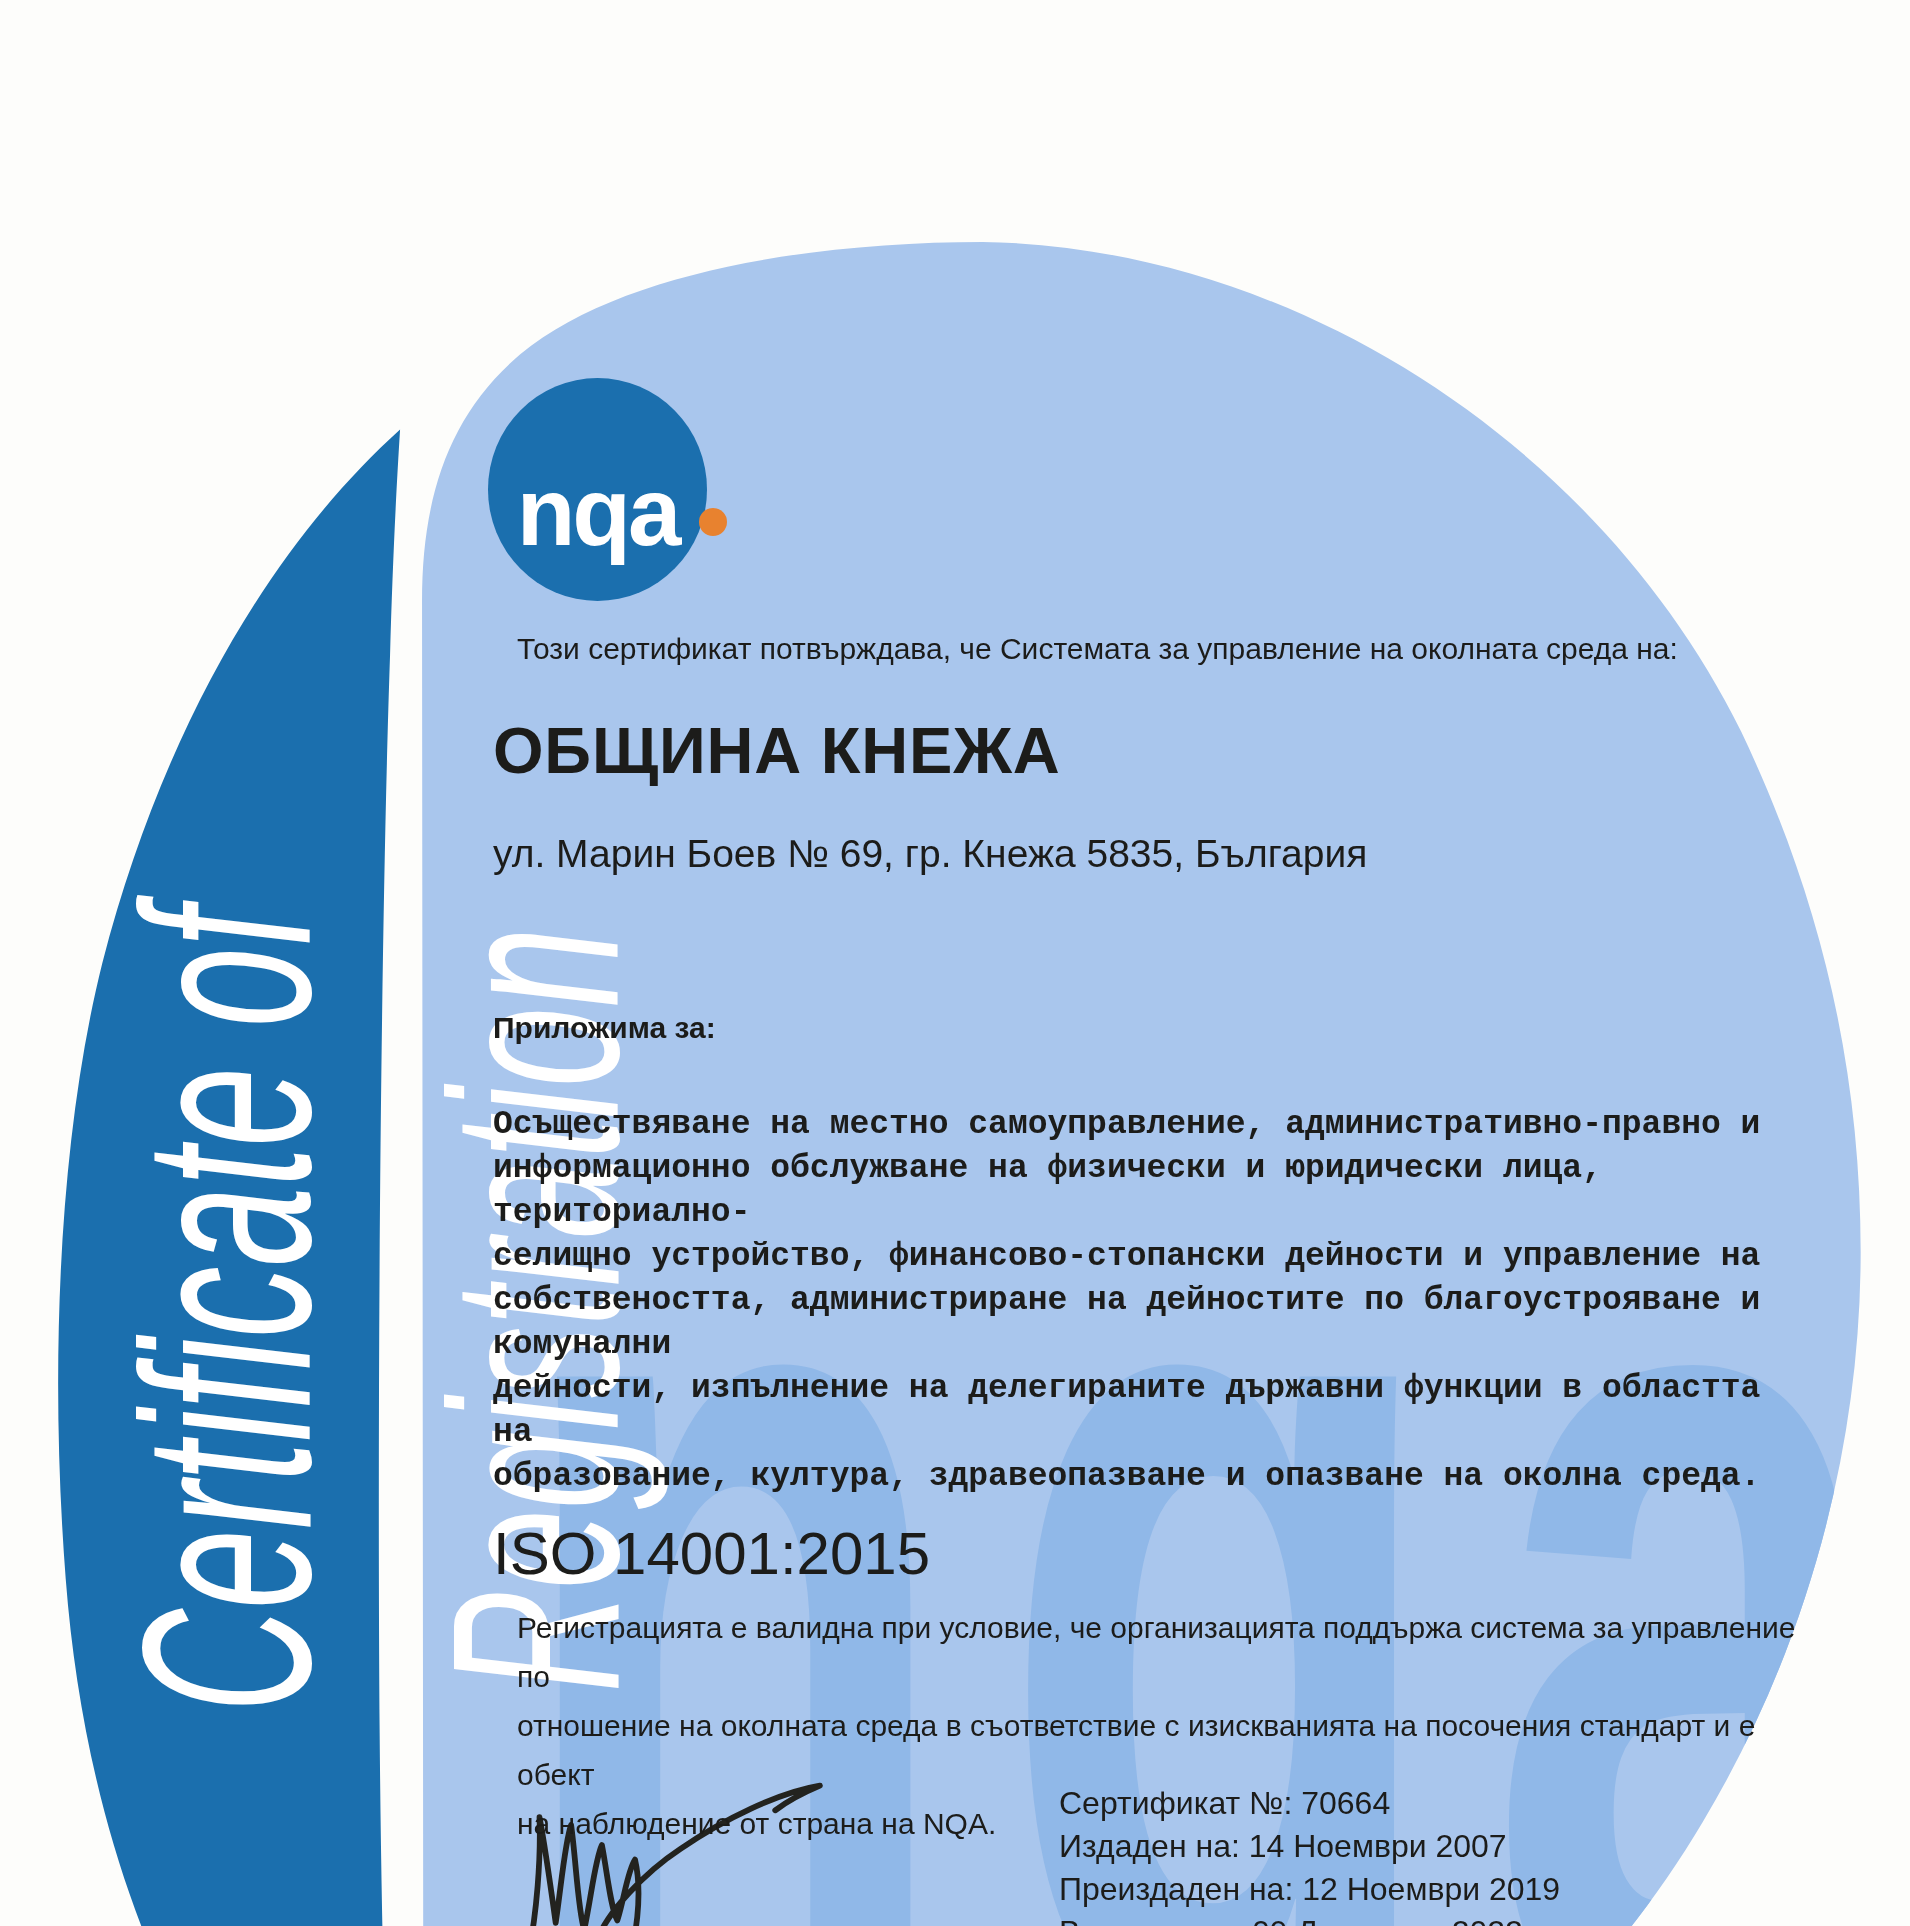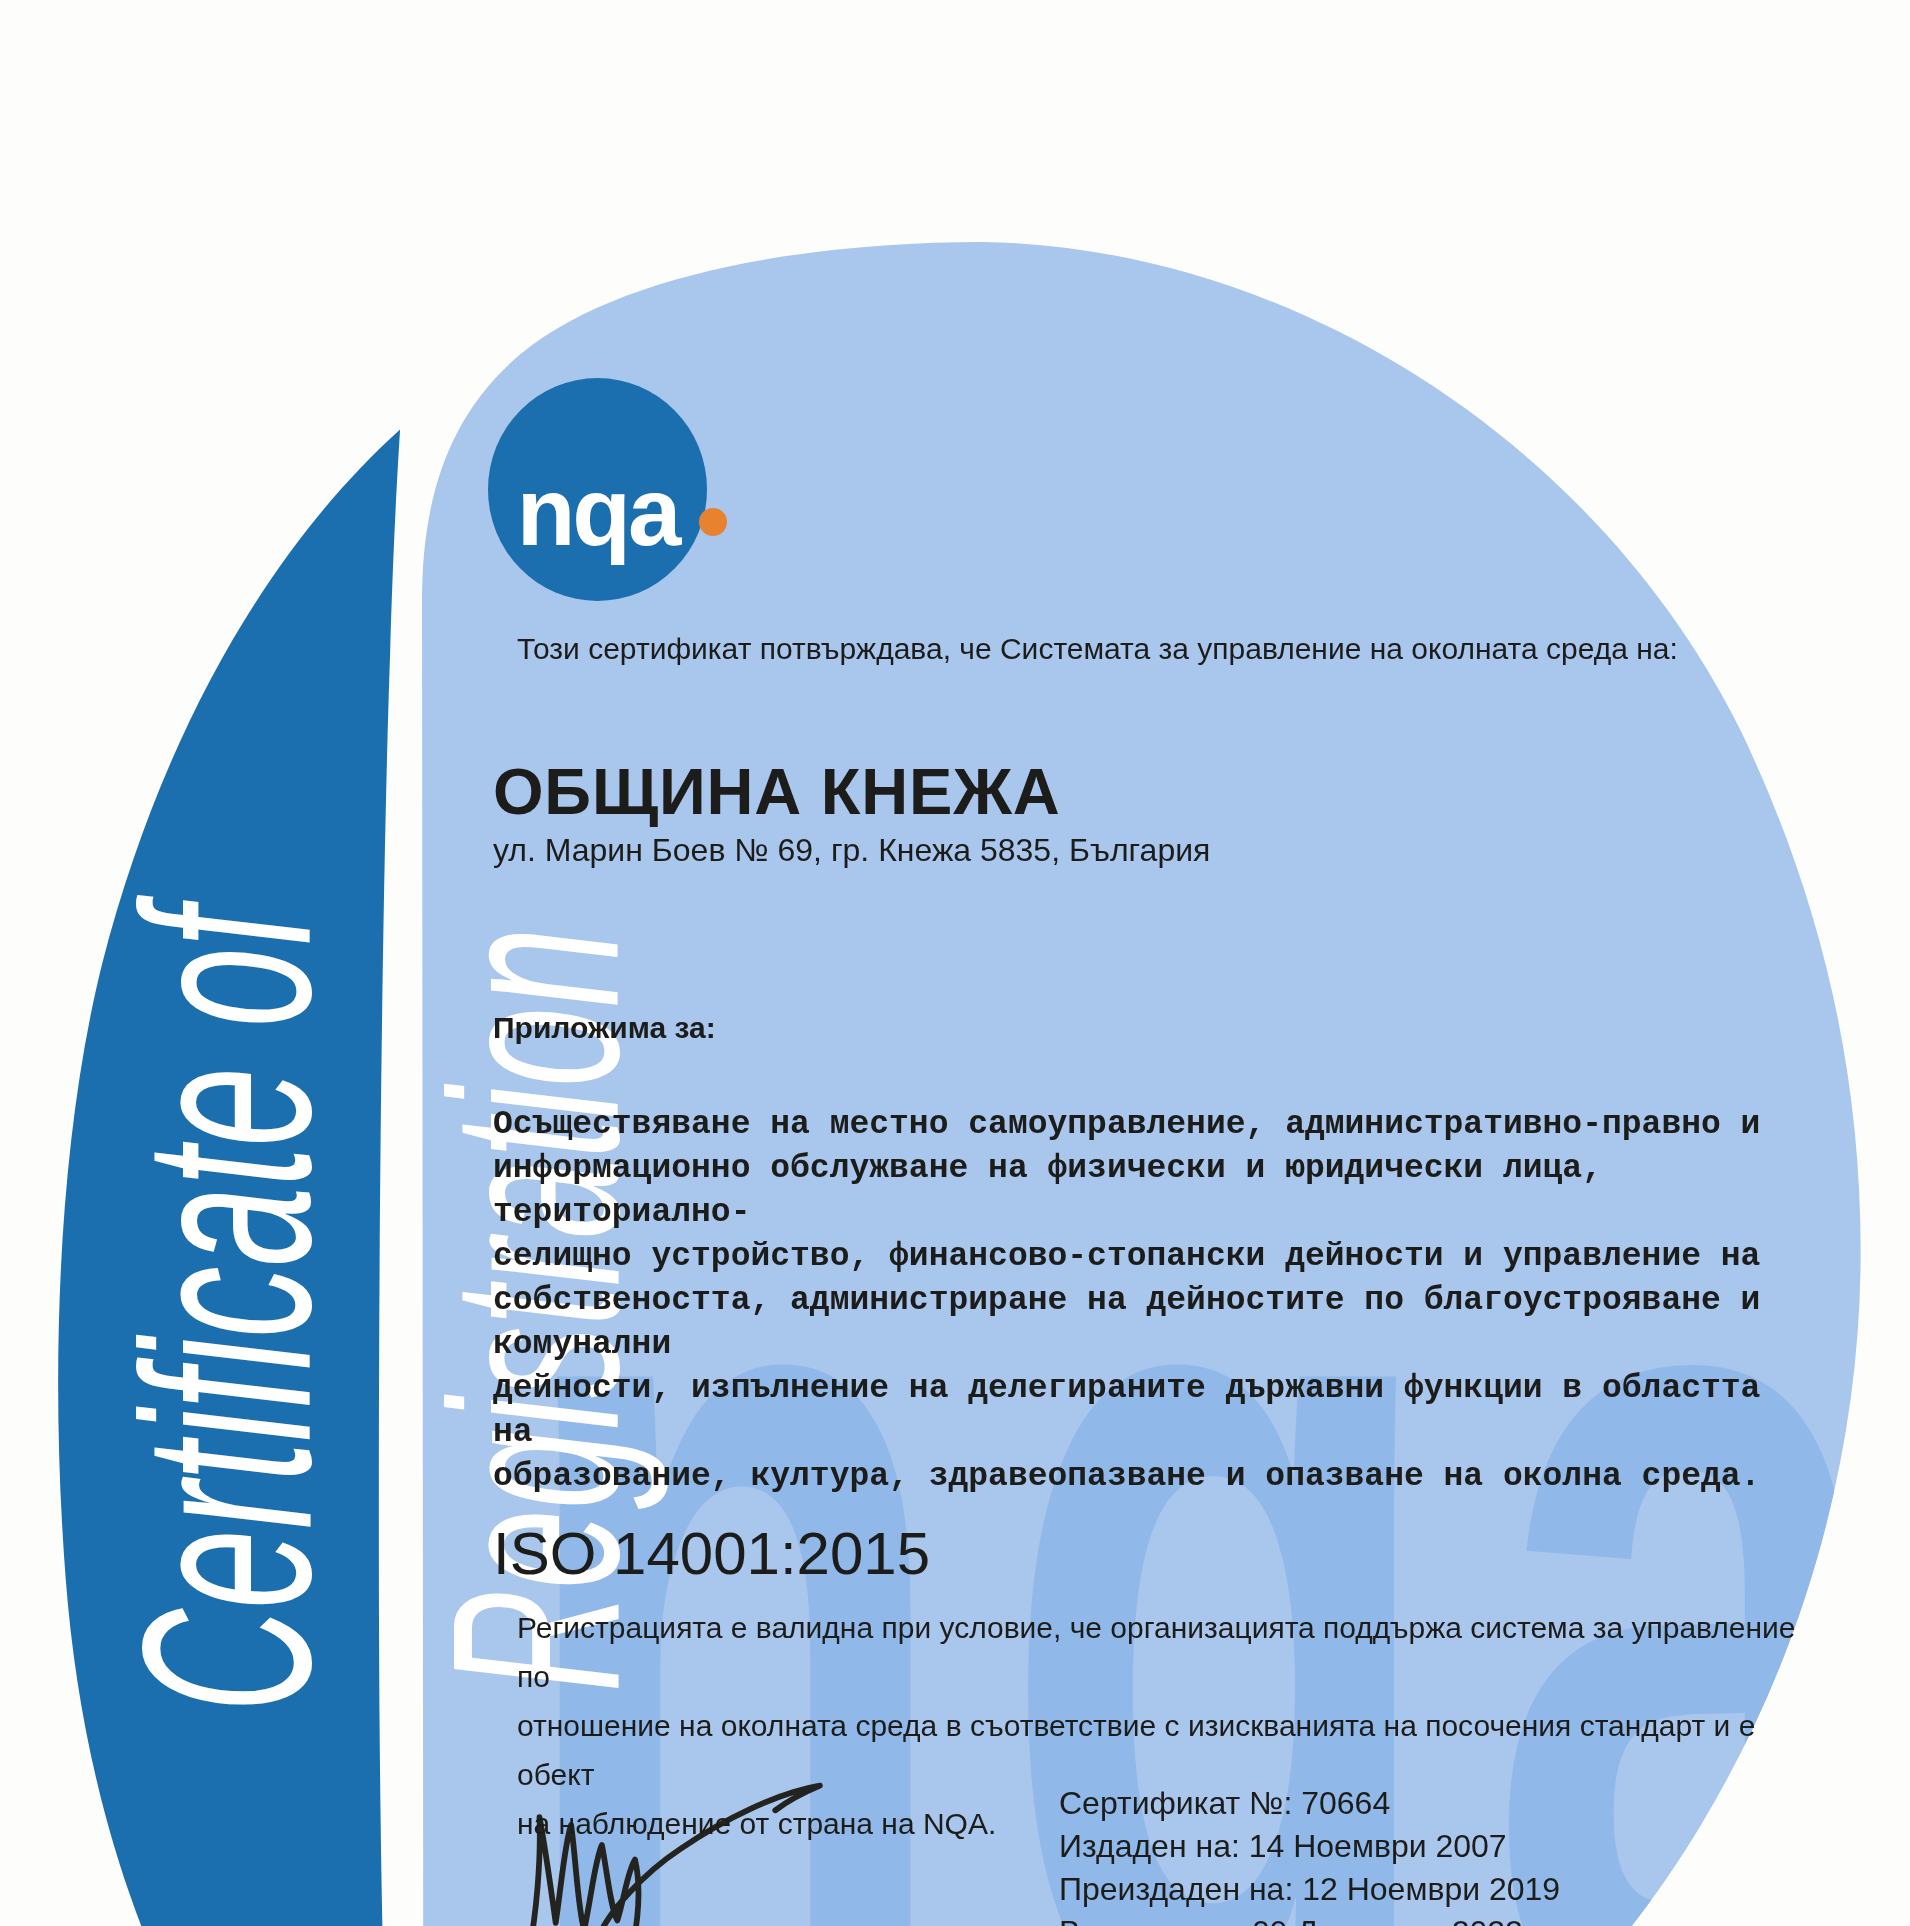--- a/index.html
+++ b/index.html
@@ -4,22 +4,22 @@
 <style>
   html,body{margin:0;padding:0;background:#e8e8e8;}
   .page{
     position:relative;width:1911px;height:2702px;background:#fdfdfb;
     overflow:hidden;font-family:"Liberation Sans",sans-serif;color:#1c1c1a;
   }
   .bg-svg{position:absolute;left:0;top:0;z-index:0;}
   .txt{position:absolute;z-index:4;white-space:pre-line;}
   .nowrap{white-space:nowrap;}
   .statement{left:517px;top:628px;font-size:30px;line-height:42px;}
-  .company{left:493px;top:754px;font-size:65px;font-weight:700;letter-spacing:0.8px;}
-  .address{left:493px;top:832px;font-size:32px;}
+  .company{left:493px;top:713px;font-size:65px;font-weight:700;letter-spacing:0.8px;}
+  .address{left:493px;top:832px;font-size:39px;}
   .applicable{left:493px;top:1011px;font-size:30px;font-weight:bold;}
   .scope{left:493px;top:1103px;width:1294px;font-size:33px;line-height:44px;font-weight:700;font-family:Liberation Mono, monospace;}
   .audit{left:493px;top:1403px;font-size:30px;}
   .standard{left:493px;top:1519px;font-size:60px;font-weight:400;}
   .validity{left:493px;top:1603px;width:1310px;font-size:30px;line-height:49px;margin-left:24px;}
   .details{left:1059px;top:1782px;font-size:32px;line-height:43px;}
   
   .nqa-logo{position:absolute;left:488px;top:378px;width:219px;height:223px;
     background:#1b6fae;border-radius:50%;z-index:4;}
   .nqa-logo .nqa-word{position:absolute;left:0;width:100%;top:86px;text-align:center;

